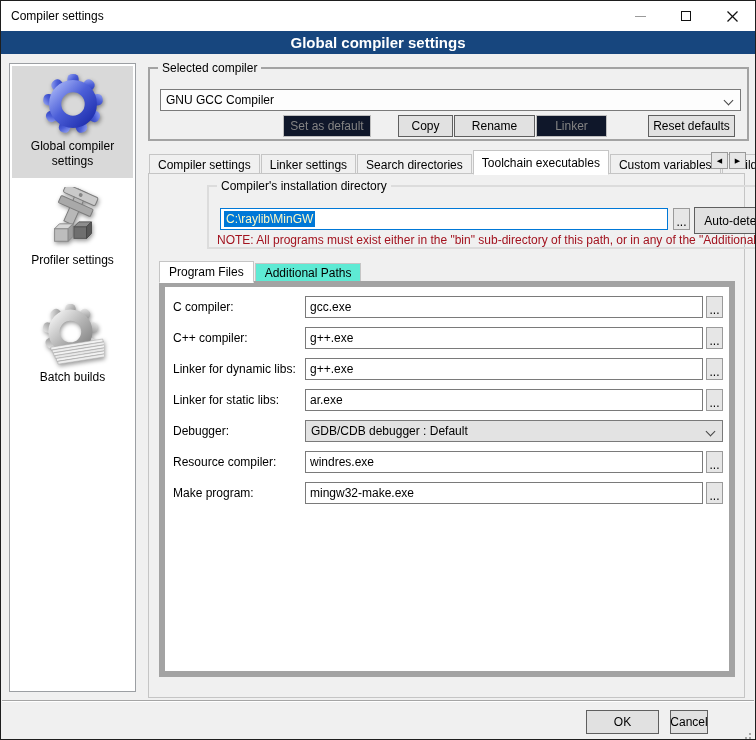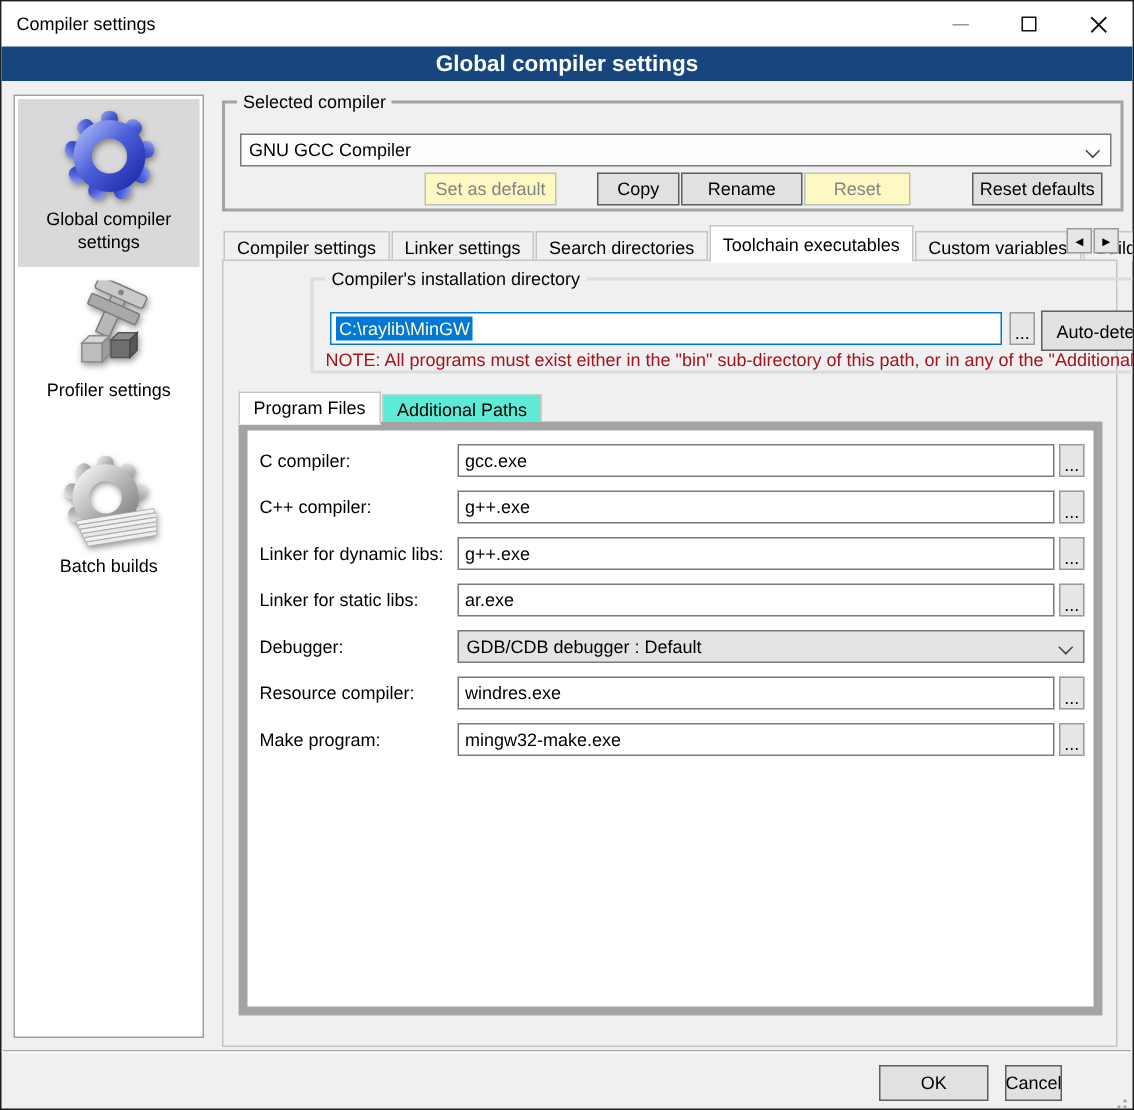--- a/index.html
+++ b/index.html
@@ -29,21 +29,21 @@
   
   .groupbox{position:absolute;border:2px solid #a3a3a3;}
   .gb-legend{position:absolute;top:-8px;left:8px;background:#f0f0f0;padding:0 4px;line-height:14px;}
   
   .combo{position:absolute;height:22px;background:#fdfdfd;border:1px solid #7a7a7a;display:flex;align-items:center;padding:0 22px 0 5px;cursor:default;}
   .combo.gray{background:#e3e3e3;}
   .combo .chev{position:absolute;right:8px;top:7px;width:7px;height:7px;border-right:1.5px solid #454545;border-bottom:1.5px solid #454545;transform:rotate(45deg);}
   .combo .val{white-space:nowrap;overflow:hidden;}
   
   .btn{position:absolute;height:22px;background:#e1e1e1;border:1px solid #5f5f5f;display:flex;align-items:center;justify-content:center;cursor:default;white-space:nowrap;}
-  .btn.disabled{background:#fef9c3;border-color:#bdbdbd;color:#838383;}
+  .btn.disabled{background:#0f172a;border-color:#bdbdbd;color:#838383;}
   
   .tabstrip{position:absolute;left:148px;top:147px;height:26px;display:flex;align-items:flex-end;}
   .tab{height:20px;padding:0 8px;border:1px solid #c5c5c5;border-bottom:none;background:#f0f0f0;display:flex;align-items:center;white-space:nowrap;margin-right:1px;cursor:default;}
   .tab.active{height:25px;background:#fff;position:relative;z-index:3;margin-bottom:-1px;border-bottom:1px solid #fff;}
   .tab.clipped{width:38px;overflow:hidden;padding-right:0;margin-right:0;}
   .tab-arrows{position:absolute;left:709px;top:151px;display:flex;z-index:4;}
   .arrow-btn{width:17px;height:17px;background:#e6e6e6;border:1px solid #9a9a9a;display:flex;align-items:center;justify-content:center;font-size:7px;margin-left:1px;color:#000;cursor:default;font-family:"DejaVu Sans",sans-serif;}
   
   .tabpage{position:absolute;left:147px;top:172px;width:597px;height:525px;border:1px solid #c5c5c5;background:#f0f0f0;}
   
@@ -169,21 +169,21 @@
 
   <div class="groupbox" style="left:147px;top:66px;width:601px;height:74px;">
     <div class="gb-legend">Selected compiler</div>
     <div class="combo" style="left:10px;top:20px;width:581px;">
       <span class="val">GNU GCC Compiler</span>
       <span class="chev"></span>
     </div>
     <div class="btn disabled" style="left:133px;top:46px;width:88px;">Set as default</div>
     <div class="btn" style="left:248px;top:46px;width:55px;">Copy</div>
     <div class="btn" style="left:304px;top:46px;width:81px;">Rename</div>
-    <div class="btn disabled" style="left:386px;top:46px;width:71px;">Reset</div>
+    <div class="btn disabled" style="left:386px;top:46px;width:71px;">Linker</div>
     <div class="btn" style="left:498px;top:46px;width:87px;">Reset defaults</div>
   </div>
 
   <div class="tabstrip">
     <div class="tab">Compiler settings</div>
     <div class="tab">Linker settings</div>
     <div class="tab">Search directories</div>
     <div class="tab active">Toolchain executables</div>
     <div class="tab">Custom variables</div>
     <div class="tab clipped">Build</div>

